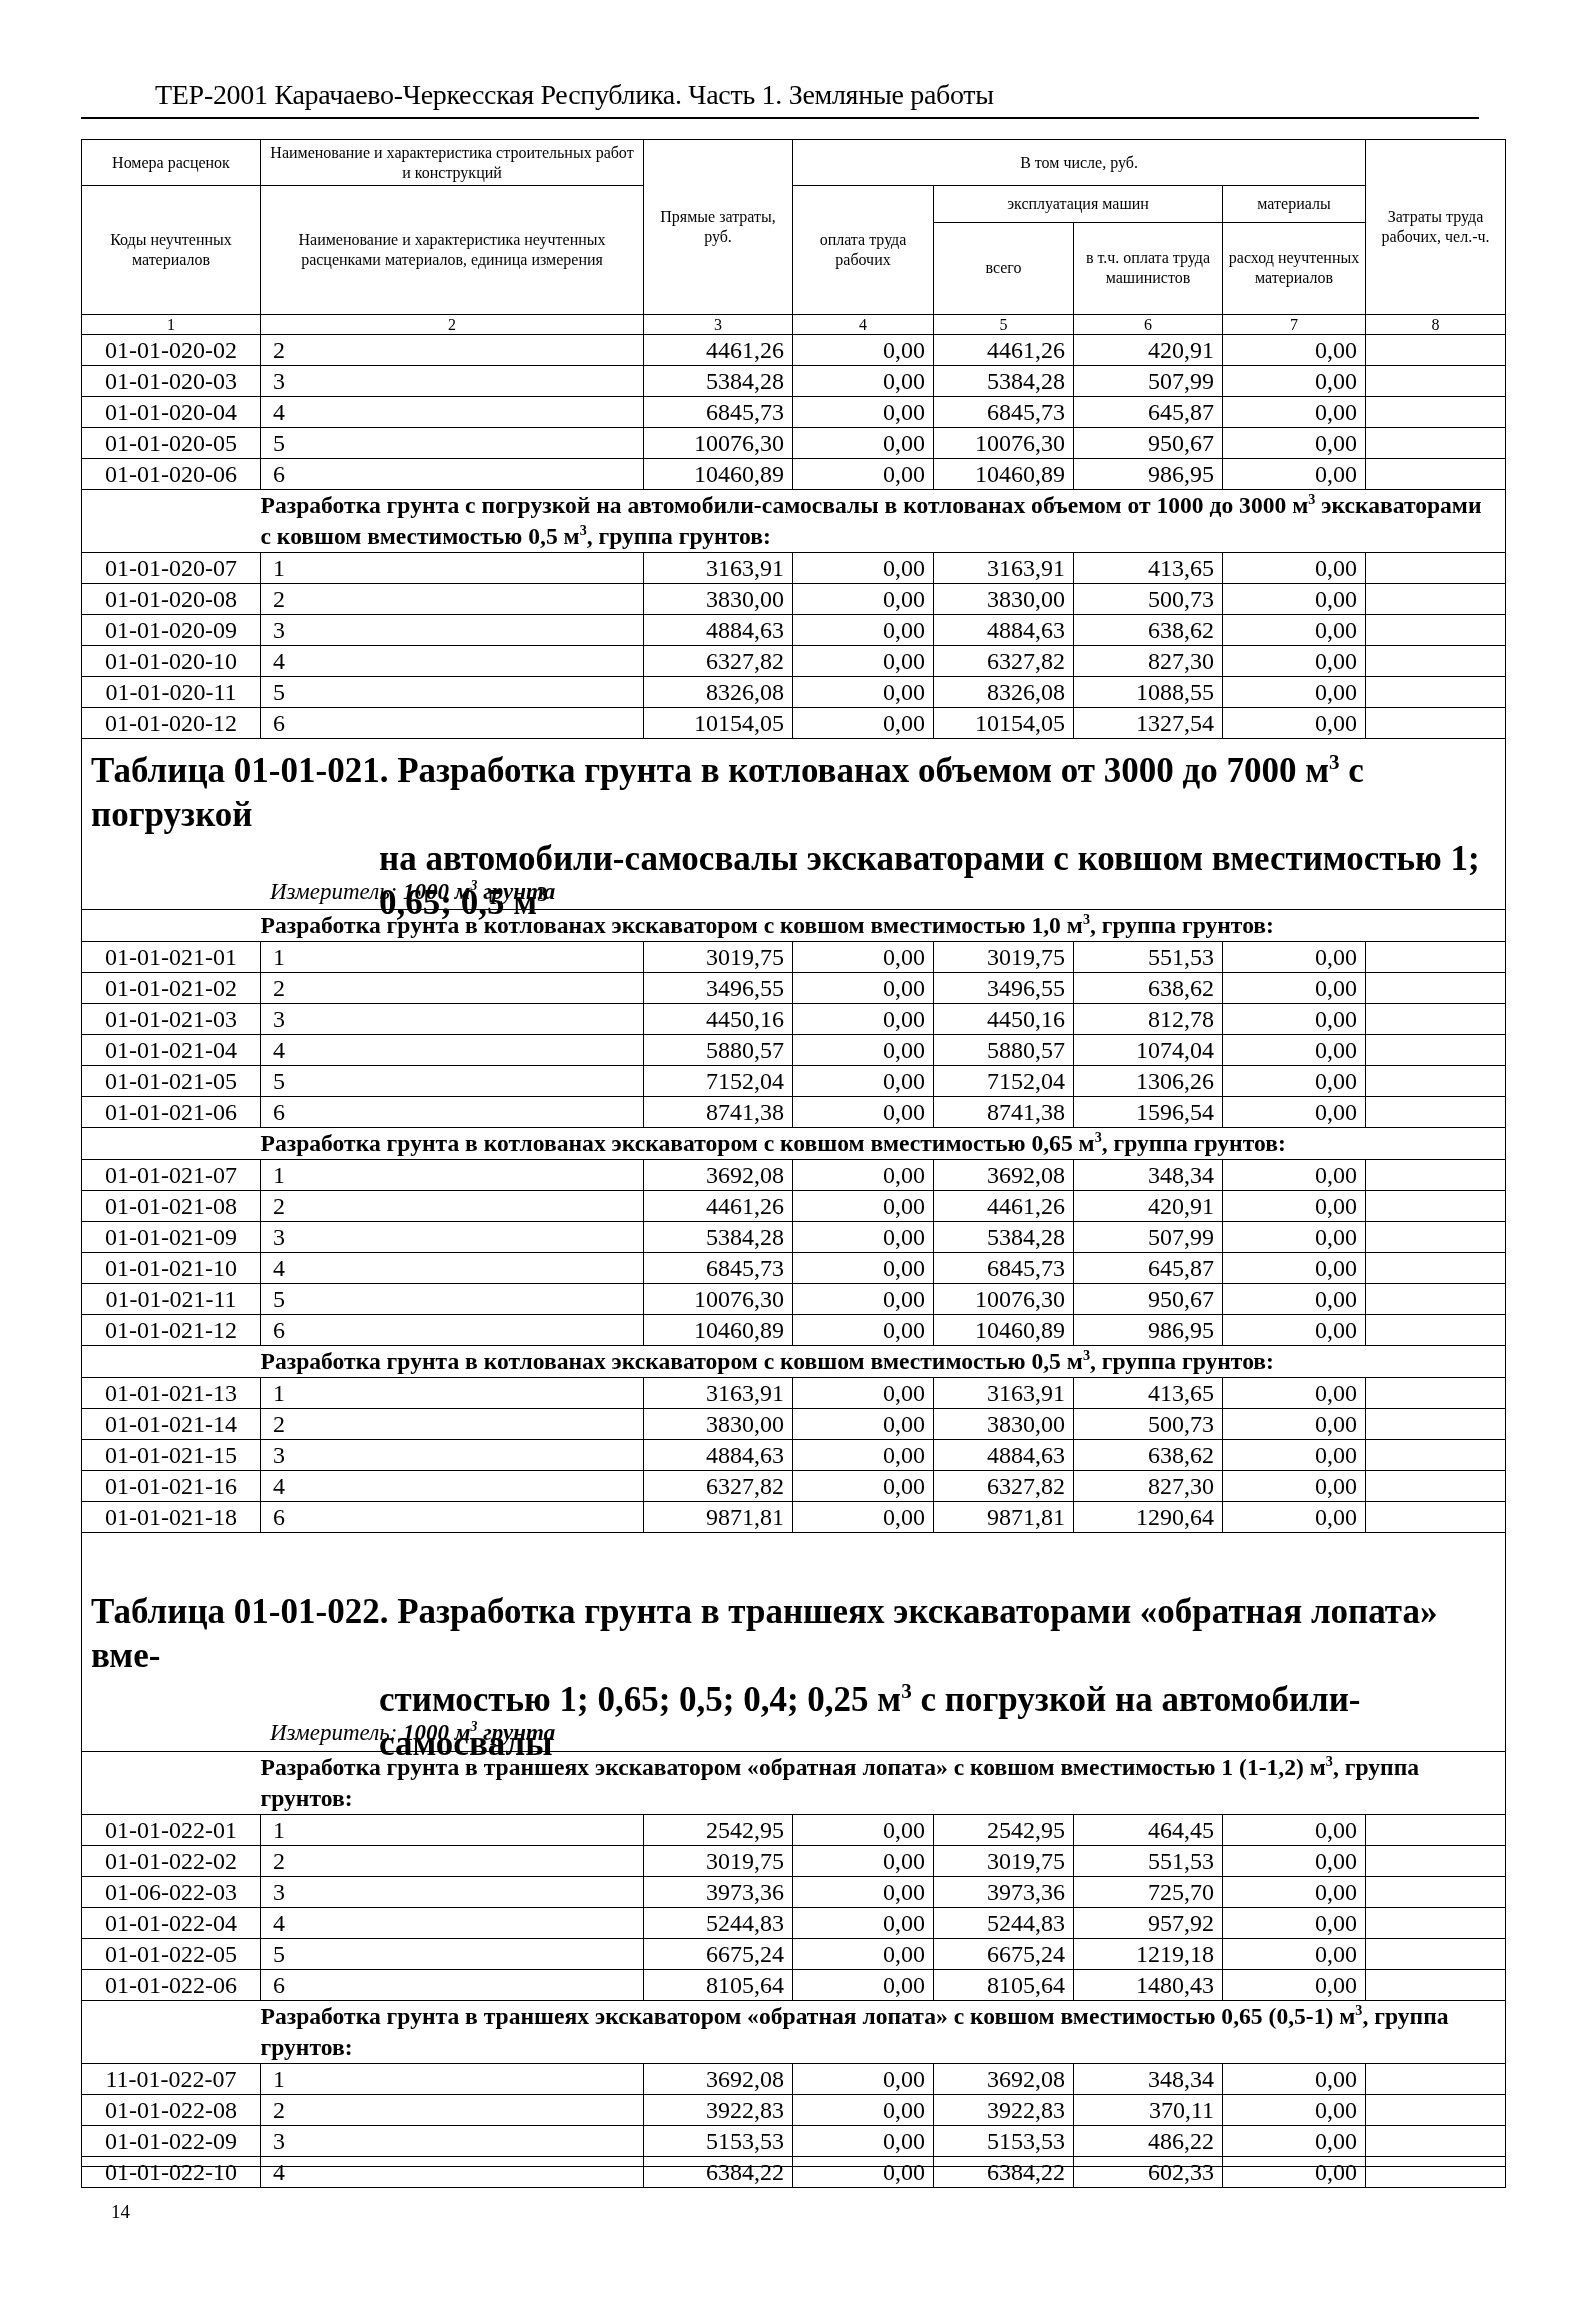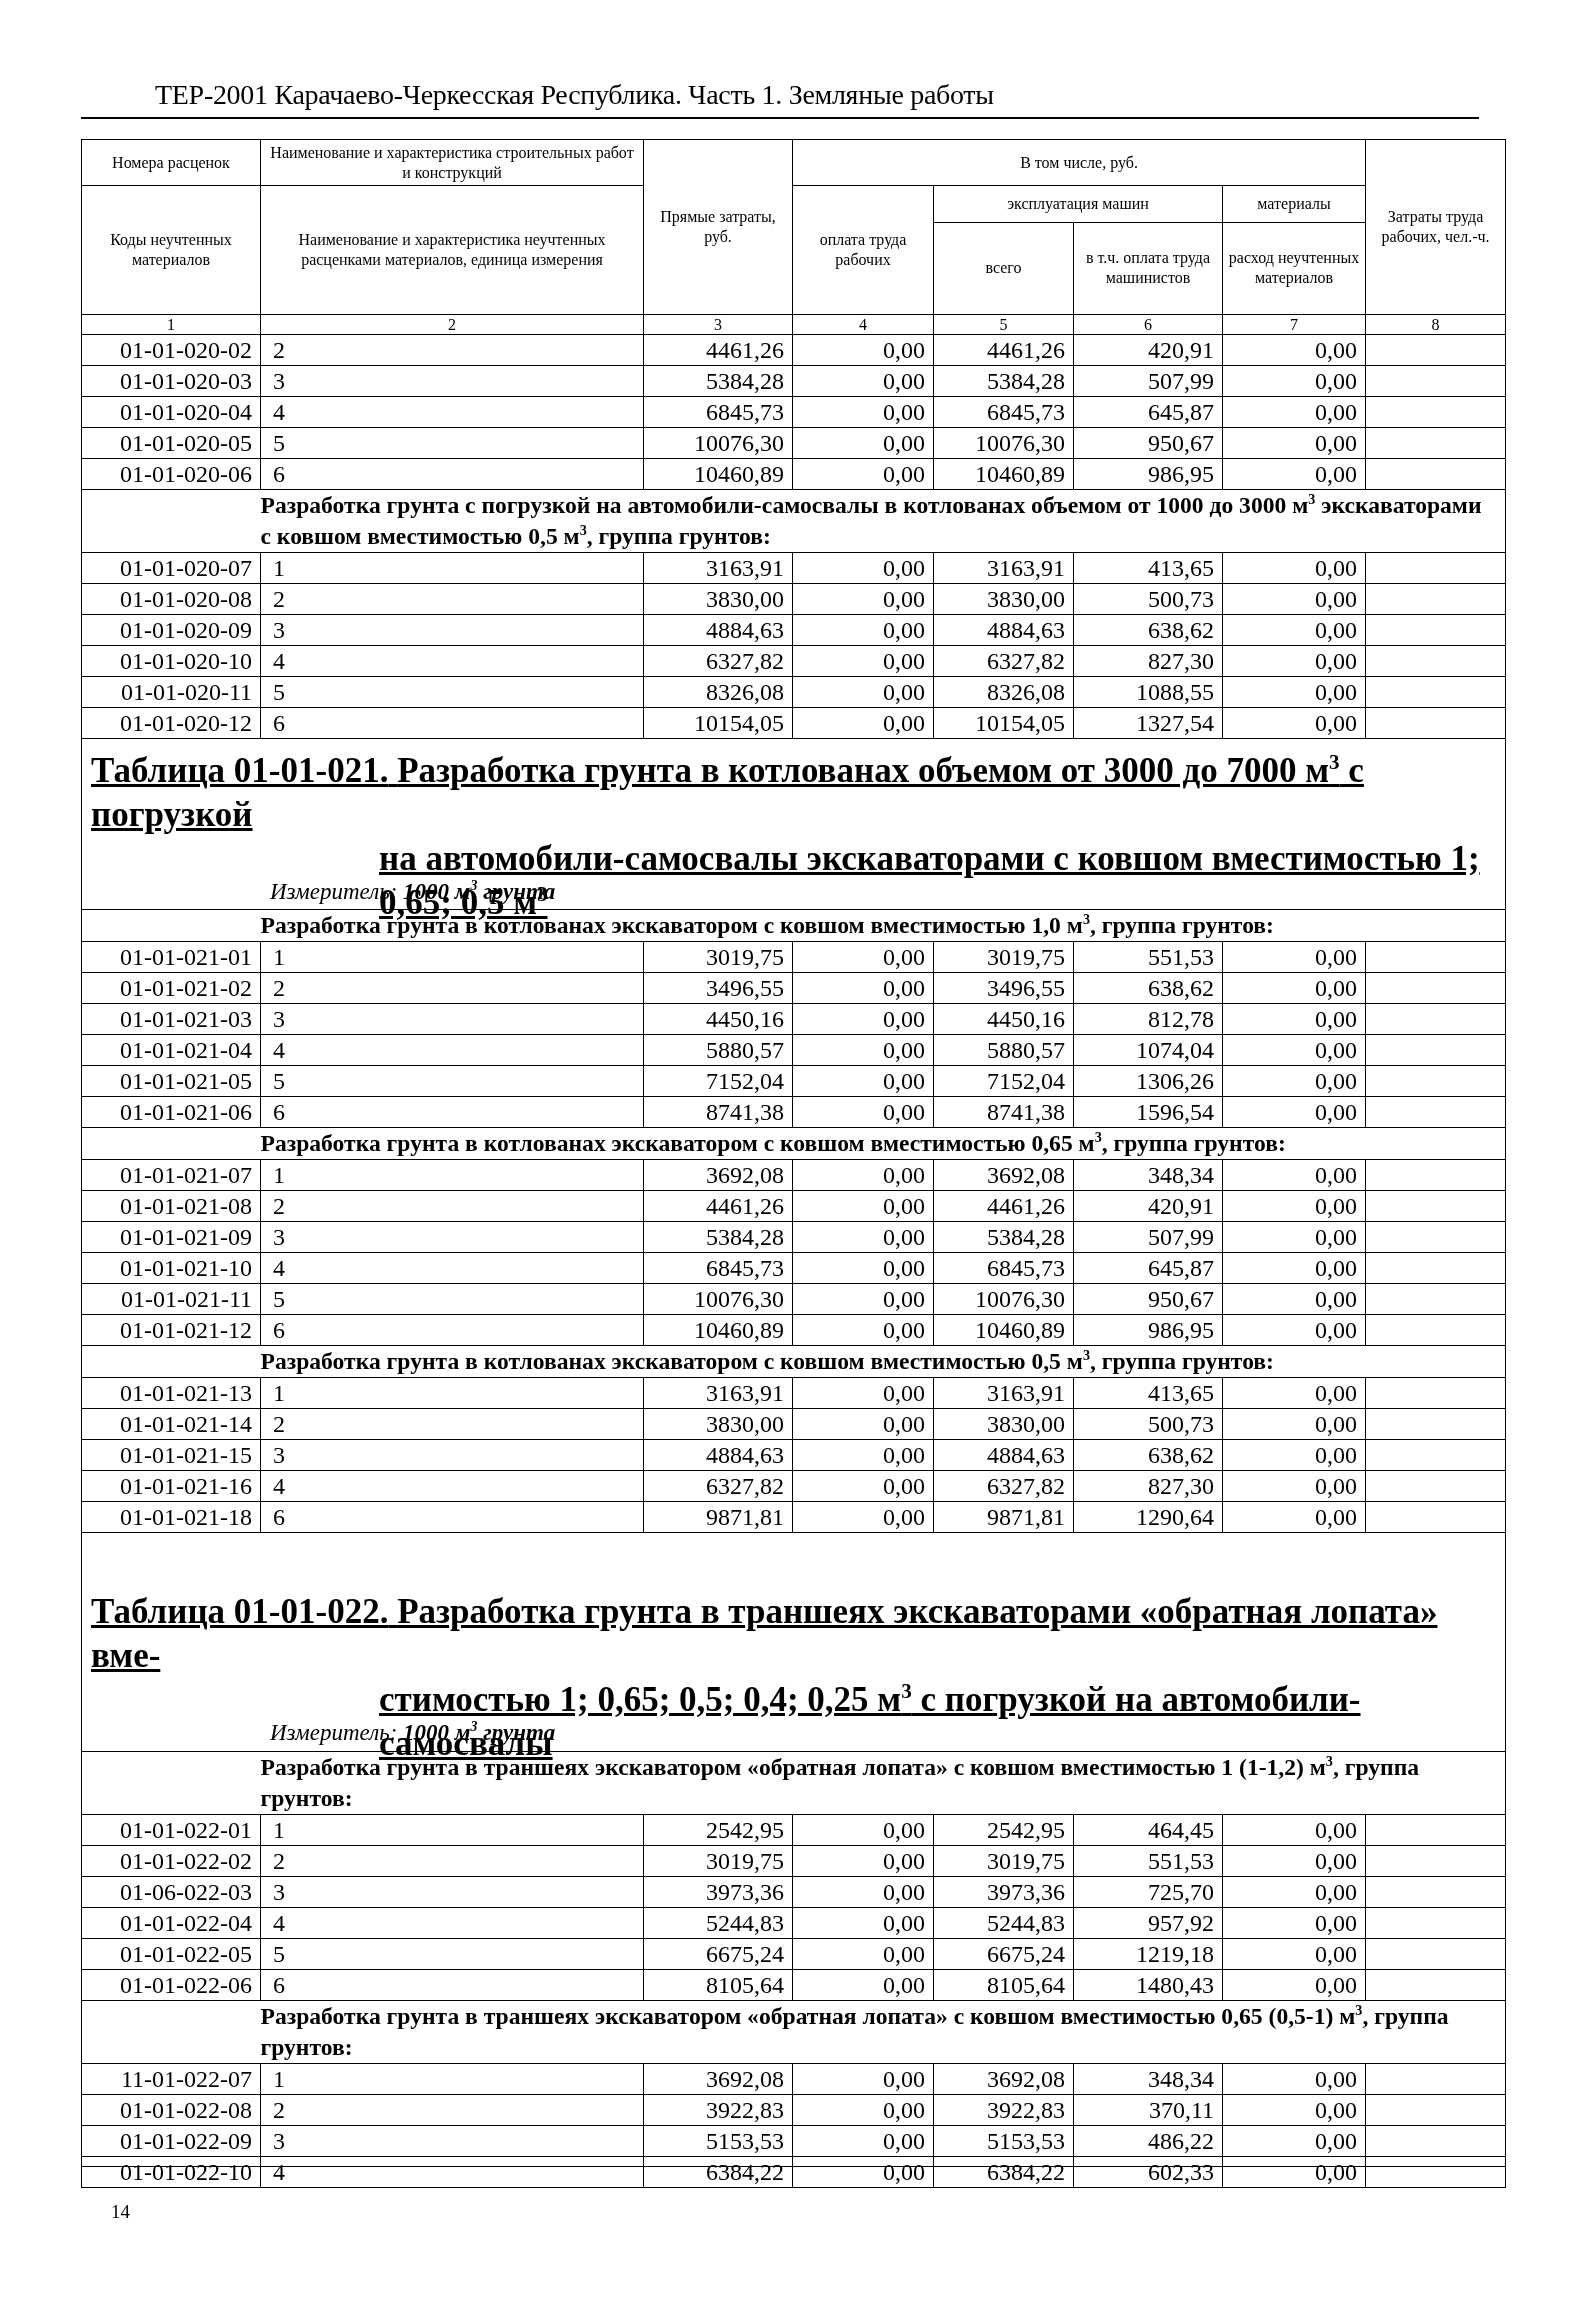--- a/index.html
+++ b/index.html
@@ -5,24 +5,24 @@
   html, body { margin:0; padding:0; background:#fff; }
   body { width:1591px; height:2307px; position:relative; font-family:"Liberation Serif", serif; color:#000; overflow:hidden; }
   .running-head { position:absolute; left:111px; top:79px; font-size:28px; letter-spacing:-0.3px;margin-left:44px; }
   .head-rule { position:absolute; left:81px; width:1398px; top:117px; height:0; border-top:2px solid #000; }
   .page-frame { position:absolute; left:81px; top:139px; width:1423px; height:2027px; border-left:1.3px solid #000; border-right:1.3px solid #000; border-bottom:1.3px solid #000; }
   table { border-collapse:collapse; table-layout:fixed; position:absolute; left:81px; width:1425px; }
   td, th { border:1.3px solid #000; padding:0 8px; font-size:24px; height:30px; font-weight:normal; white-space:nowrap; overflow:visible; }
   .hdr th { font-size:16px; line-height:20px; text-align:center; white-space:normal; padding:2.7px 4px; }
   .colnums td { text-align:center; font-size:16px; height:19px; }
   .num { text-align:right; }
-  .code { text-align:right; }
+  .code { text-align:center; }
   .grp td.grp-text { font-weight:bold; font-size:23.6px; border-left:none; padding-left:0; line-height:31px; white-space:normal; }
   .grp td.grp-blank { border-right:none; }
-  .tbl-title { position:absolute; left:91px; font-weight:bold; font-size:35px; line-height:44px; width:1415px;text-decoration:underline; }
+  .tbl-title { position:absolute; left:91px; font-weight:bold; font-size:35px; line-height:44px; width:1415px; }
   .tbl-title .indent { display:block; padding-left:288px; }
   .meter { position:absolute; left:270px; font-size:23px;font-style:italic; }
   .meter b { font-weight:bold; }
   sup { font-size:60%; line-height:0; }
   .page-number { position:absolute; left:111px; top:2201px; font-size:19px; }
 </style>
 </head>
 <body>
 
 <div class="running-head">ТЕР-2001 Карачаево-Черкесская Республика. Часть 1. Земляные работы</div>

